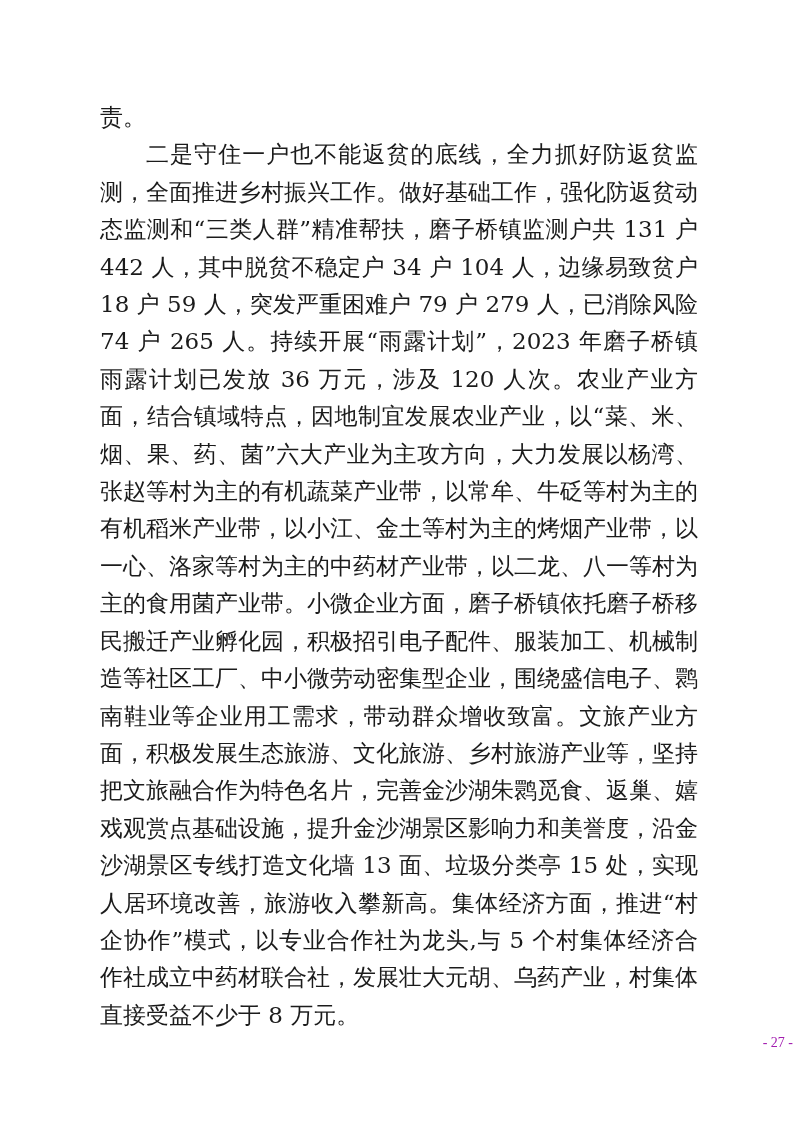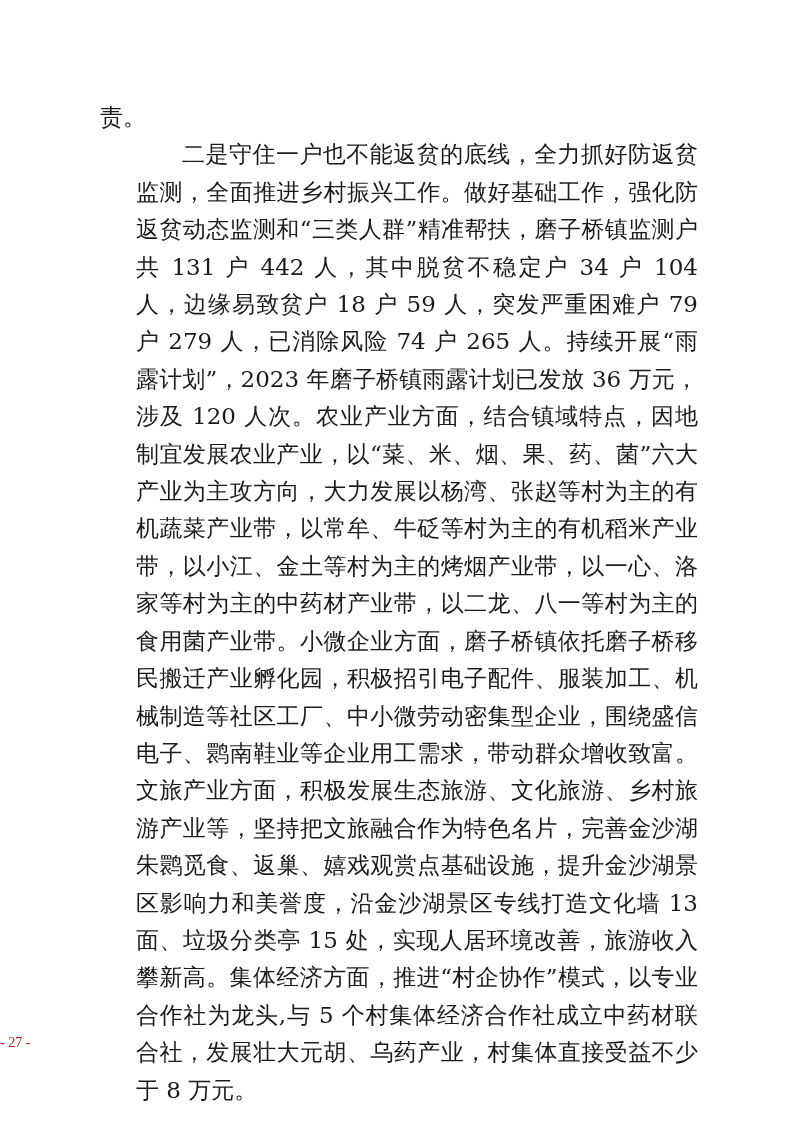--- a/index.html
+++ b/index.html
@@ -30,32 +30,31 @@
     margin: 0;
     font-size: 23px;
     line-height: 37.4px;
     text-align: justify;
     text-justify: inter-ideograph;
     letter-spacing: 0;
     word-break: break-all;
   }
   .para.indent {
     text-indent: 2em;
-    margin-left: 36px;
   }
   .page-number {
     position: absolute;
     top: 1033px;
     left: 0;
     width: 793px;
-    text-align: left;
+    text-align: right;
     font-size: 14px;
     line-height: 20px;
     font-family: "Liberation Serif", serif;
-    color: #b91c1c;
+    color: #a21caf;
   }
 </style>
 </head>
 <body>
 
 <div class="page">
   <div class="body-text">
     <p class="para">责。</p>
     <p class="para indent">二是守住一户也不能返贫的底线，全力抓好防返贫监测，全面推进乡村振兴工作。做好基础工作，强化防返贫动态监测和“三类人群”精准帮扶，磨子桥镇监测户共 131 户 442 人，其中脱贫不稳定户 34 户 104 人，边缘易致贫户 18 户 59 人，突发严重困难户 79 户 279 人，已消除风险 74 户 265 人。持续开展“雨露计划”，2023 年磨子桥镇雨露计划已发放 36 万元，涉及 120 人次。农业产业方面，结合镇域特点，因地制宜发展农业产业，以“菜、米、烟、果、药、菌”六大产业为主攻方向，大力发展以杨湾、张赵等村为主的有机蔬菜产业带，以常牟、牛砭等村为主的有机稻米产业带，以小江、金土等村为主的烤烟产业带，以一心、洛家等村为主的中药材产业带，以二龙、八一等村为主的食用菌产业带。小微企业方面，磨子桥镇依托磨子桥移民搬迁产业孵化园，积极招引电子配件、服装加工、机械制造等社区工厂、中小微劳动密集型企业，围绕盛信电子、鹮南鞋业等企业用工需求，带动群众增收致富。文旅产业方面，积极发展生态旅游、文化旅游、乡村旅游产业等，坚持把文旅融合作为特色名片，完善金沙湖朱鹮觅食、返巢、嬉戏观赏点基础设施，提升金沙湖景区影响力和美誉度，沿金沙湖景区专线打造文化墙 13 面、垃圾分类亭 15 处，实现人居环境改善，旅游收入攀新高。集体经济方面，推进“村企协作”模式，以专业合作社为龙头,与 5 个村集体经济合作社成立中药材联合社，发展壮大元胡、乌药产业，村集体直接受益不少于 8 万元。</p>
   </div>

